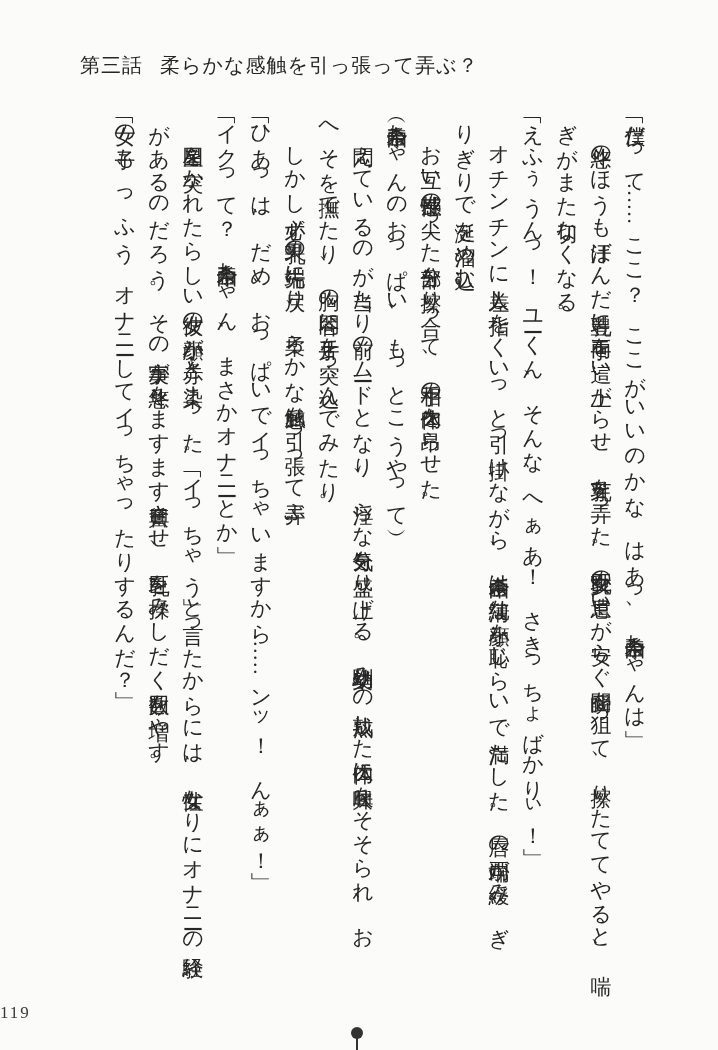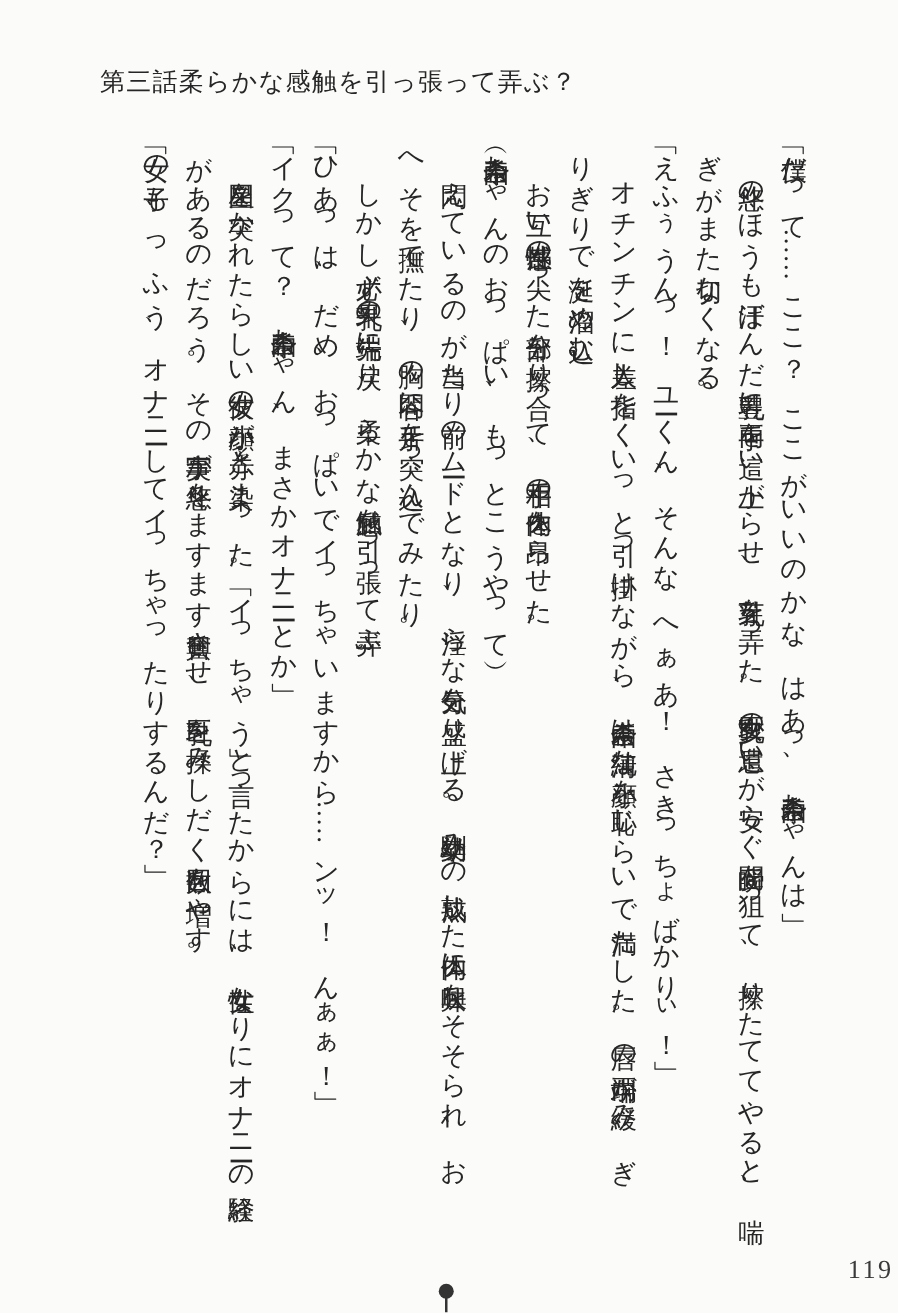--- a/index.html
+++ b/index.html
@@ -17,20 +17,21 @@
   }
   .chapter-header {
     position: absolute;
     top: 52px;
     left: 80px;
     font-size: 20px;
     letter-spacing: 1px;
     white-space: nowrap;
   }
   .chapter-header .chapter-number {
+    margin-right: 17px;
   }
   .body-text {
     position: absolute;
     top: 110px;
     right: 66px;
     height: 850px;
     writing-mode: vertical-rl;
     text-orientation: mixed;
     font-size: 21px;
     line-height: 34px;
@@ -41,22 +42,22 @@
     padding: 0;
   }
   .body-text p.indent {
     text-indent: 21px;
   }
   .page-number {
     position: absolute;
     top: 1003px;
     left: 0;
     width: 715px;
-    text-align: right;
-    font-size: 21px;
+    text-align: left;
+    font-size: 17px;
     letter-spacing: 2px;
     color: #3a3a3a;
   }
   .binding-mark-dot {
     position: absolute;
     left: 351px;
     top: 1027px;
     width: 12px;
     height: 12px;
     border-radius: 50%;

